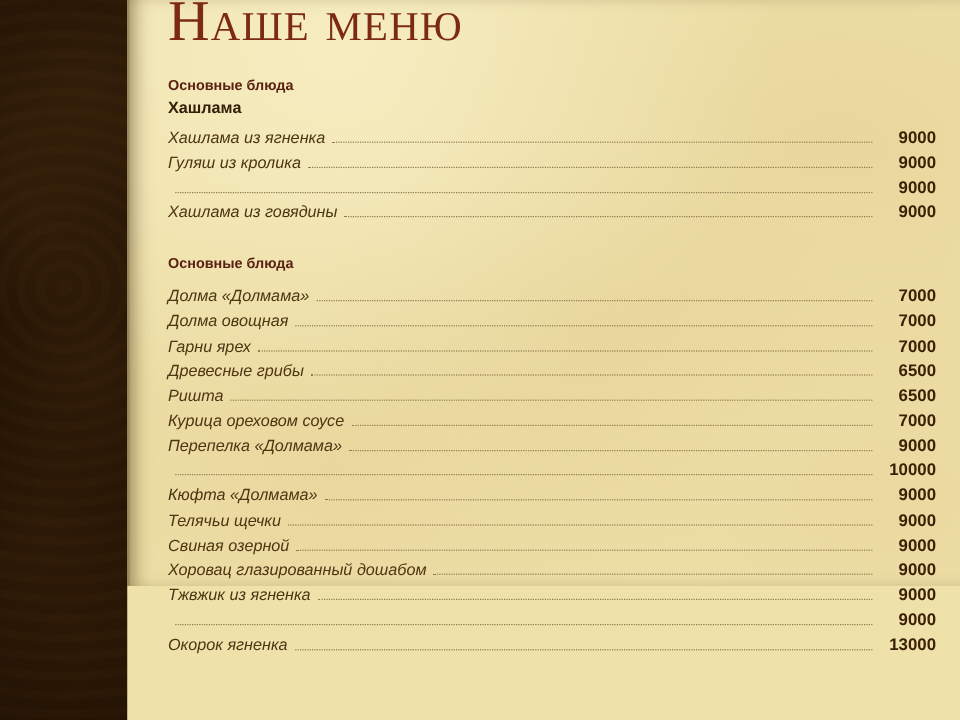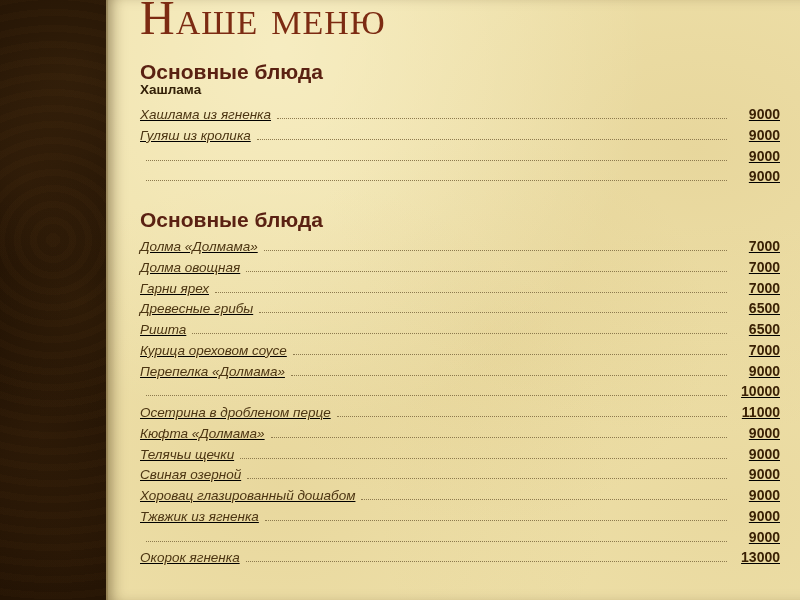--- a/index.html
+++ b/index.html
@@ -24,21 +24,21 @@
     background-color:var(--sidebar);
     background-image:
       radial-gradient(circle at 70% 12%, rgba(125,85,35,.20), transparent 38%),
       radial-gradient(circle at 25% 30%, rgba(110,70,28,.15), transparent 34%),
       radial-gradient(circle at 75% 50%, rgba(120,80,30,.17), transparent 40%),
       radial-gradient(circle at 35% 72%, rgba(110,72,28,.15), transparent 38%),
       radial-gradient(circle at 65% 92%, rgba(100,62,22,.14), transparent 36%),
       repeating-radial-gradient(circle at 50% 40%, rgba(95,60,22,.07) 0 7px, transparent 7px 16px);
   }
   .page{
-    flex:1;height:600px;position:relative;
+    flex:1;height:488px;position:relative;
     background-color:var(--parchment);
     background-image:
       radial-gradient(ellipse at 25% 8%, rgba(255,250,220,.45), transparent 50%),
       radial-gradient(ellipse at 85% 25%, rgba(205,178,108,.22), transparent 45%),
       radial-gradient(ellipse at 55% 55%, rgba(208,182,112,.18), transparent 42%),
       radial-gradient(ellipse at 25% 80%, rgba(205,178,108,.20), transparent 45%),
       radial-gradient(ellipse at 90% 85%, rgba(208,182,112,.18), transparent 40%);
     box-shadow:
       inset 12px 0 16px -8px rgba(59,38,8,.55),
       inset 2px 0 0 rgba(120,90,40,.25);
@@ -48,36 +48,35 @@
     font-family:"Liberation Serif",serif;
     font-variant:small-caps;
     font-weight:normal;
     font-size:48px;line-height:1;height:42px;
     margin:-6px 0 0 0;
     letter-spacing:1px;
     color:var(--accent);
     white-space:nowrap;
   }
   .section-header{
-    font-weight:bold;font-size:21px;line-height:19px;
+    font-weight:bold;font-size:12px;line-height:19px;
     color:var(--header);
   }
   .sec1-header{margin-top:26px;}
   .sec2-header{margin-top:21px;}
   .subheader{
     font-weight:bold;font-size:13.5px;line-height:17px;
     color:var(--subheader);
     margin-top:0;
   }
   .list{margin-top:8px;}
   .list2{margin-top:9px;}
   .row{
     display:flex;align-items:baseline;height:20.75px;
     font-size:13.5px;
-    text-decoration:underline;
   }
   .item-name{
     font-style:italic;color:var(--item);
     white-space:nowrap;flex:0 0 auto;
   }
   .leader{
     flex:1 1 auto;min-width:12px;
     border-bottom:1.5px dotted var(--dots);
     margin:0 7px 0 6px;
   }
@@ -112,20 +111,21 @@
           <span class="leader"></span>
           <span class="price">9000</span>
         </div>
 
         <div class="row">
           <span class="leader"></span>
           <span class="price">9000</span>
         </div>
 
         <div class="row">
+          <span class="item-name">Хашлама из говядины</span>
           <span class="leader"></span>
           <span class="price">9000</span>
         </div>
       </div>
   </section>
 
   <section>
     <div class="section-header sec2-header">Основные блюда</div>
     <div class="list list2">
 
@@ -170,25 +170,20 @@
           <span class="item-name">Перепелка «Долмама»</span>
           <span class="leader"></span>
           <span class="price">9000</span>
         </div>
 
         <div class="row">
           <span class="leader"></span>
           <span class="price">10000</span>
         </div>
 
-        <div class="row">
-          <span class="item-name">Осетрина в дробленом перце</span>
-          <span class="leader"></span>
-          <span class="price">11000</span>
-        </div>
 
         <div class="row">
           <span class="item-name">Кюфта «Долмама»</span>
           <span class="leader"></span>
           <span class="price">9000</span>
         </div>
 
         <div class="row">
           <span class="item-name">Телячьи щечки</span>
           <span class="leader"></span>

